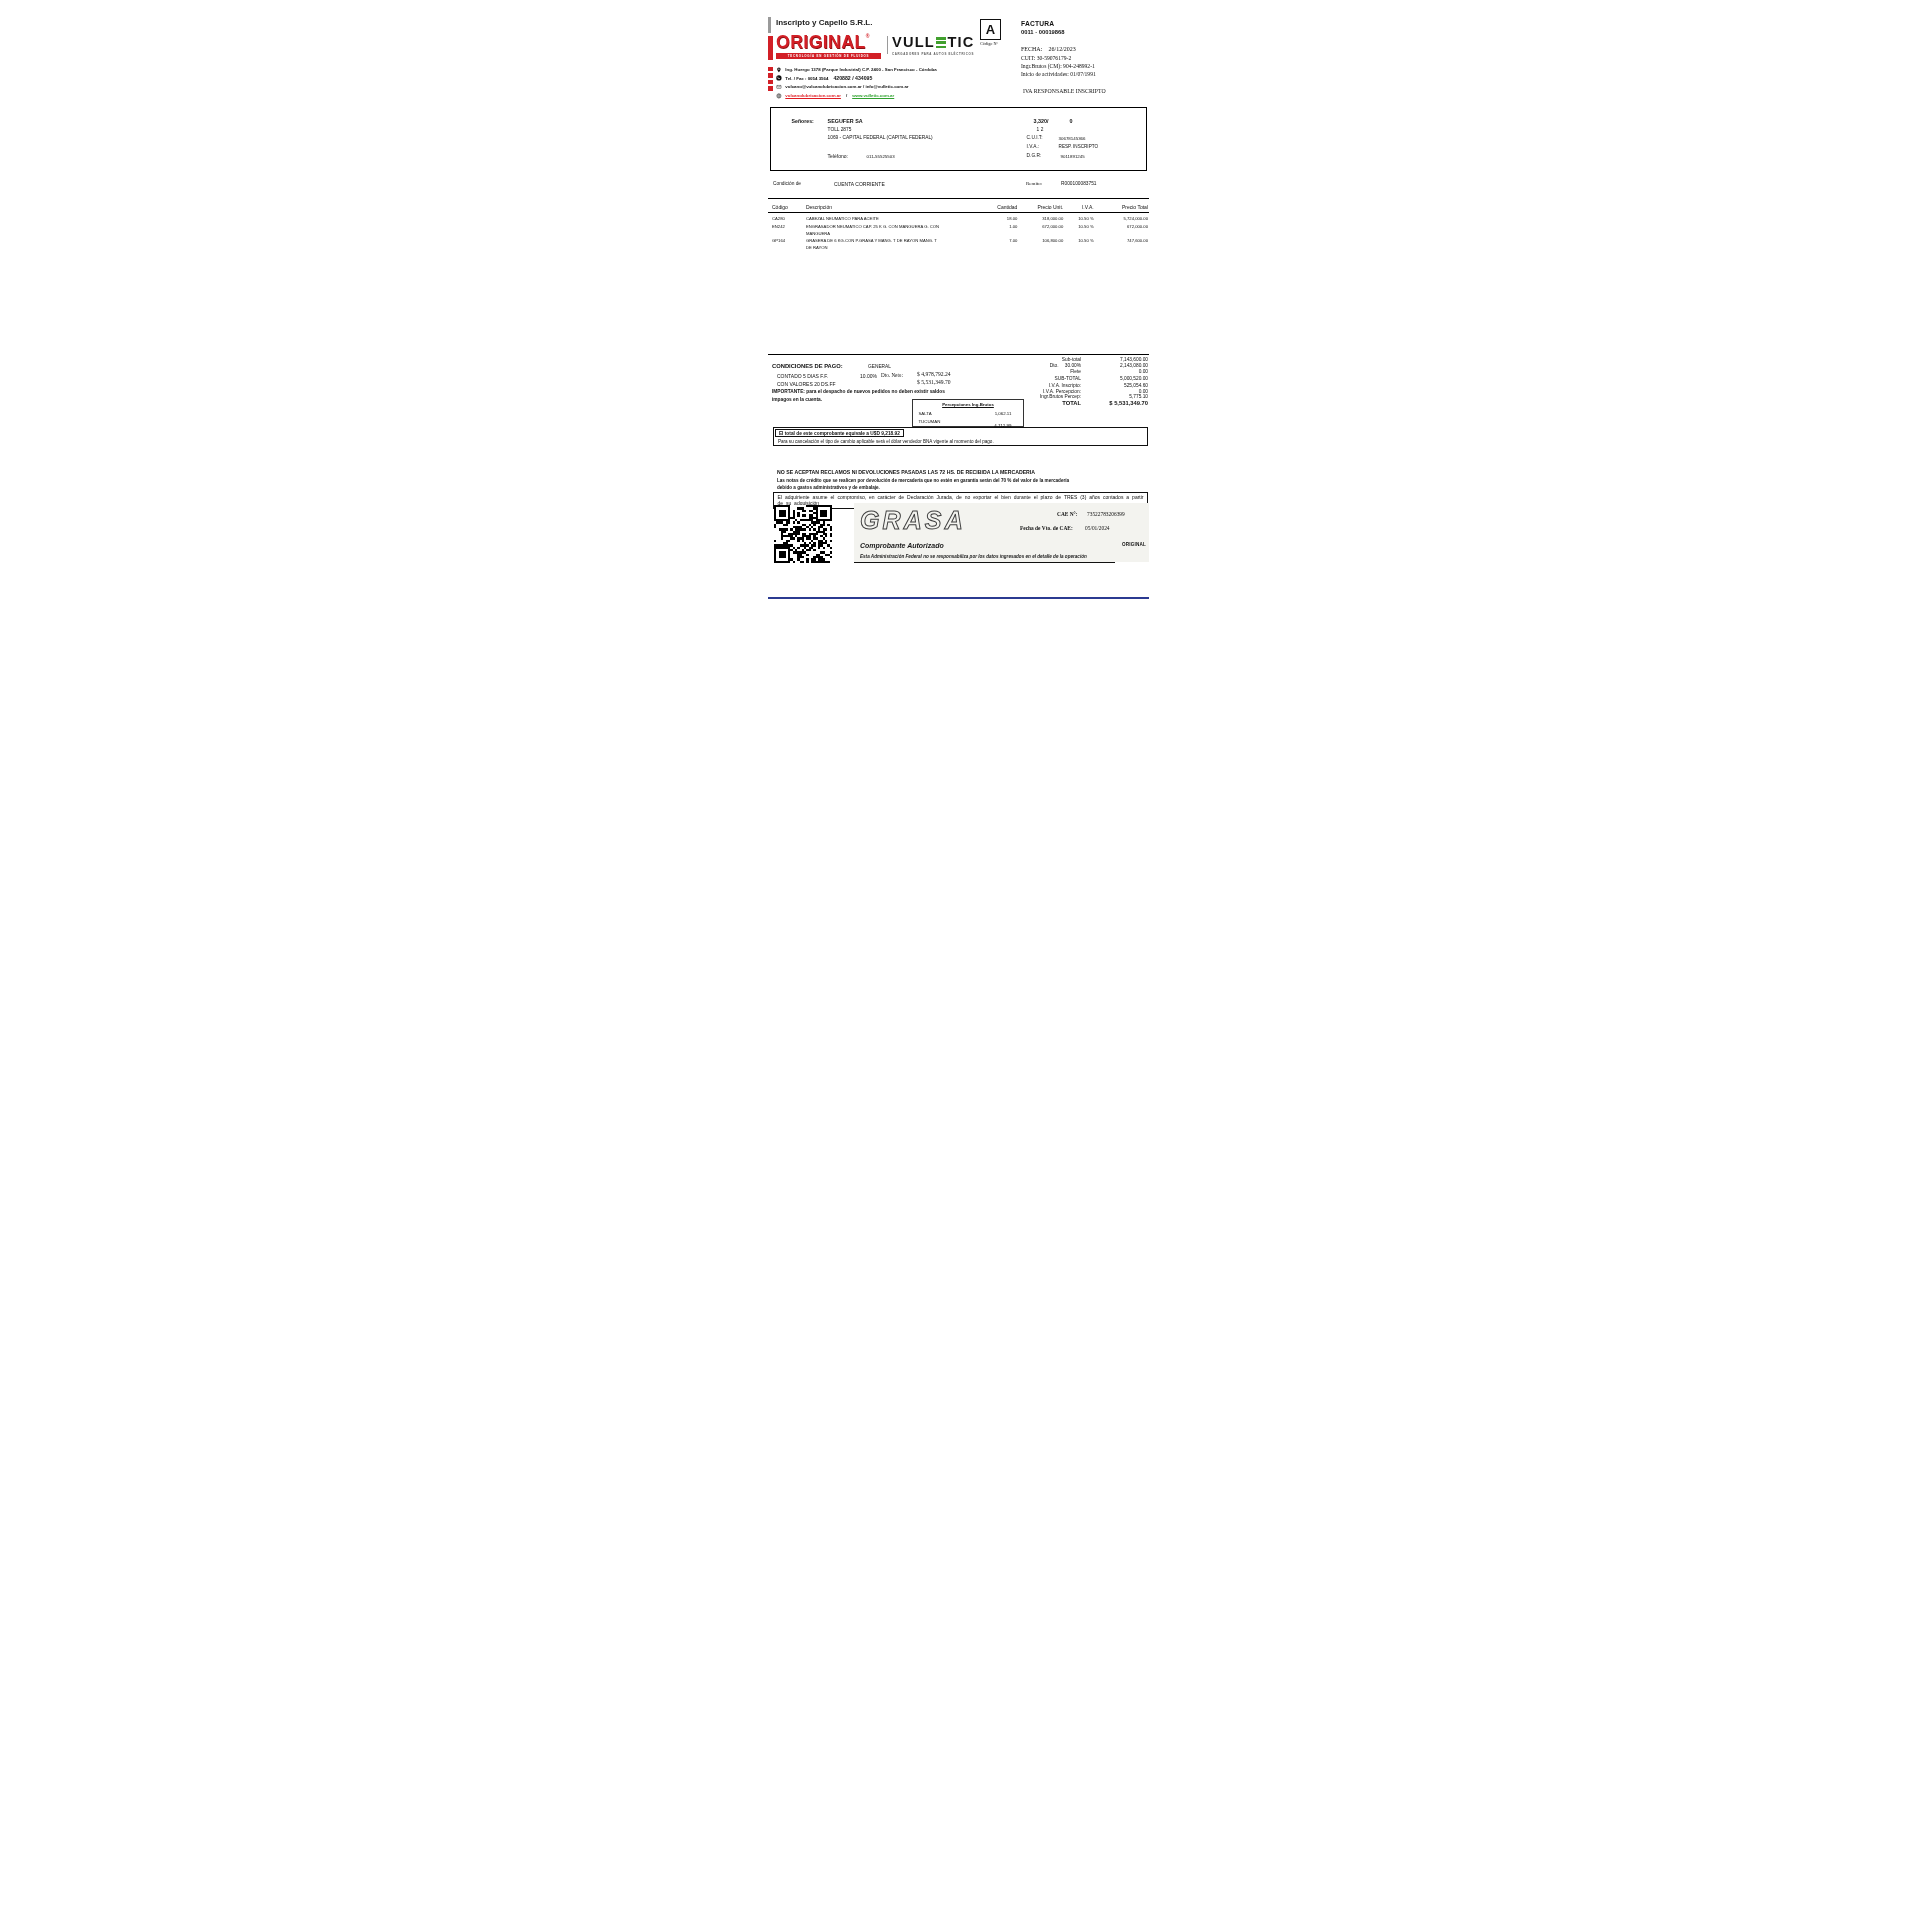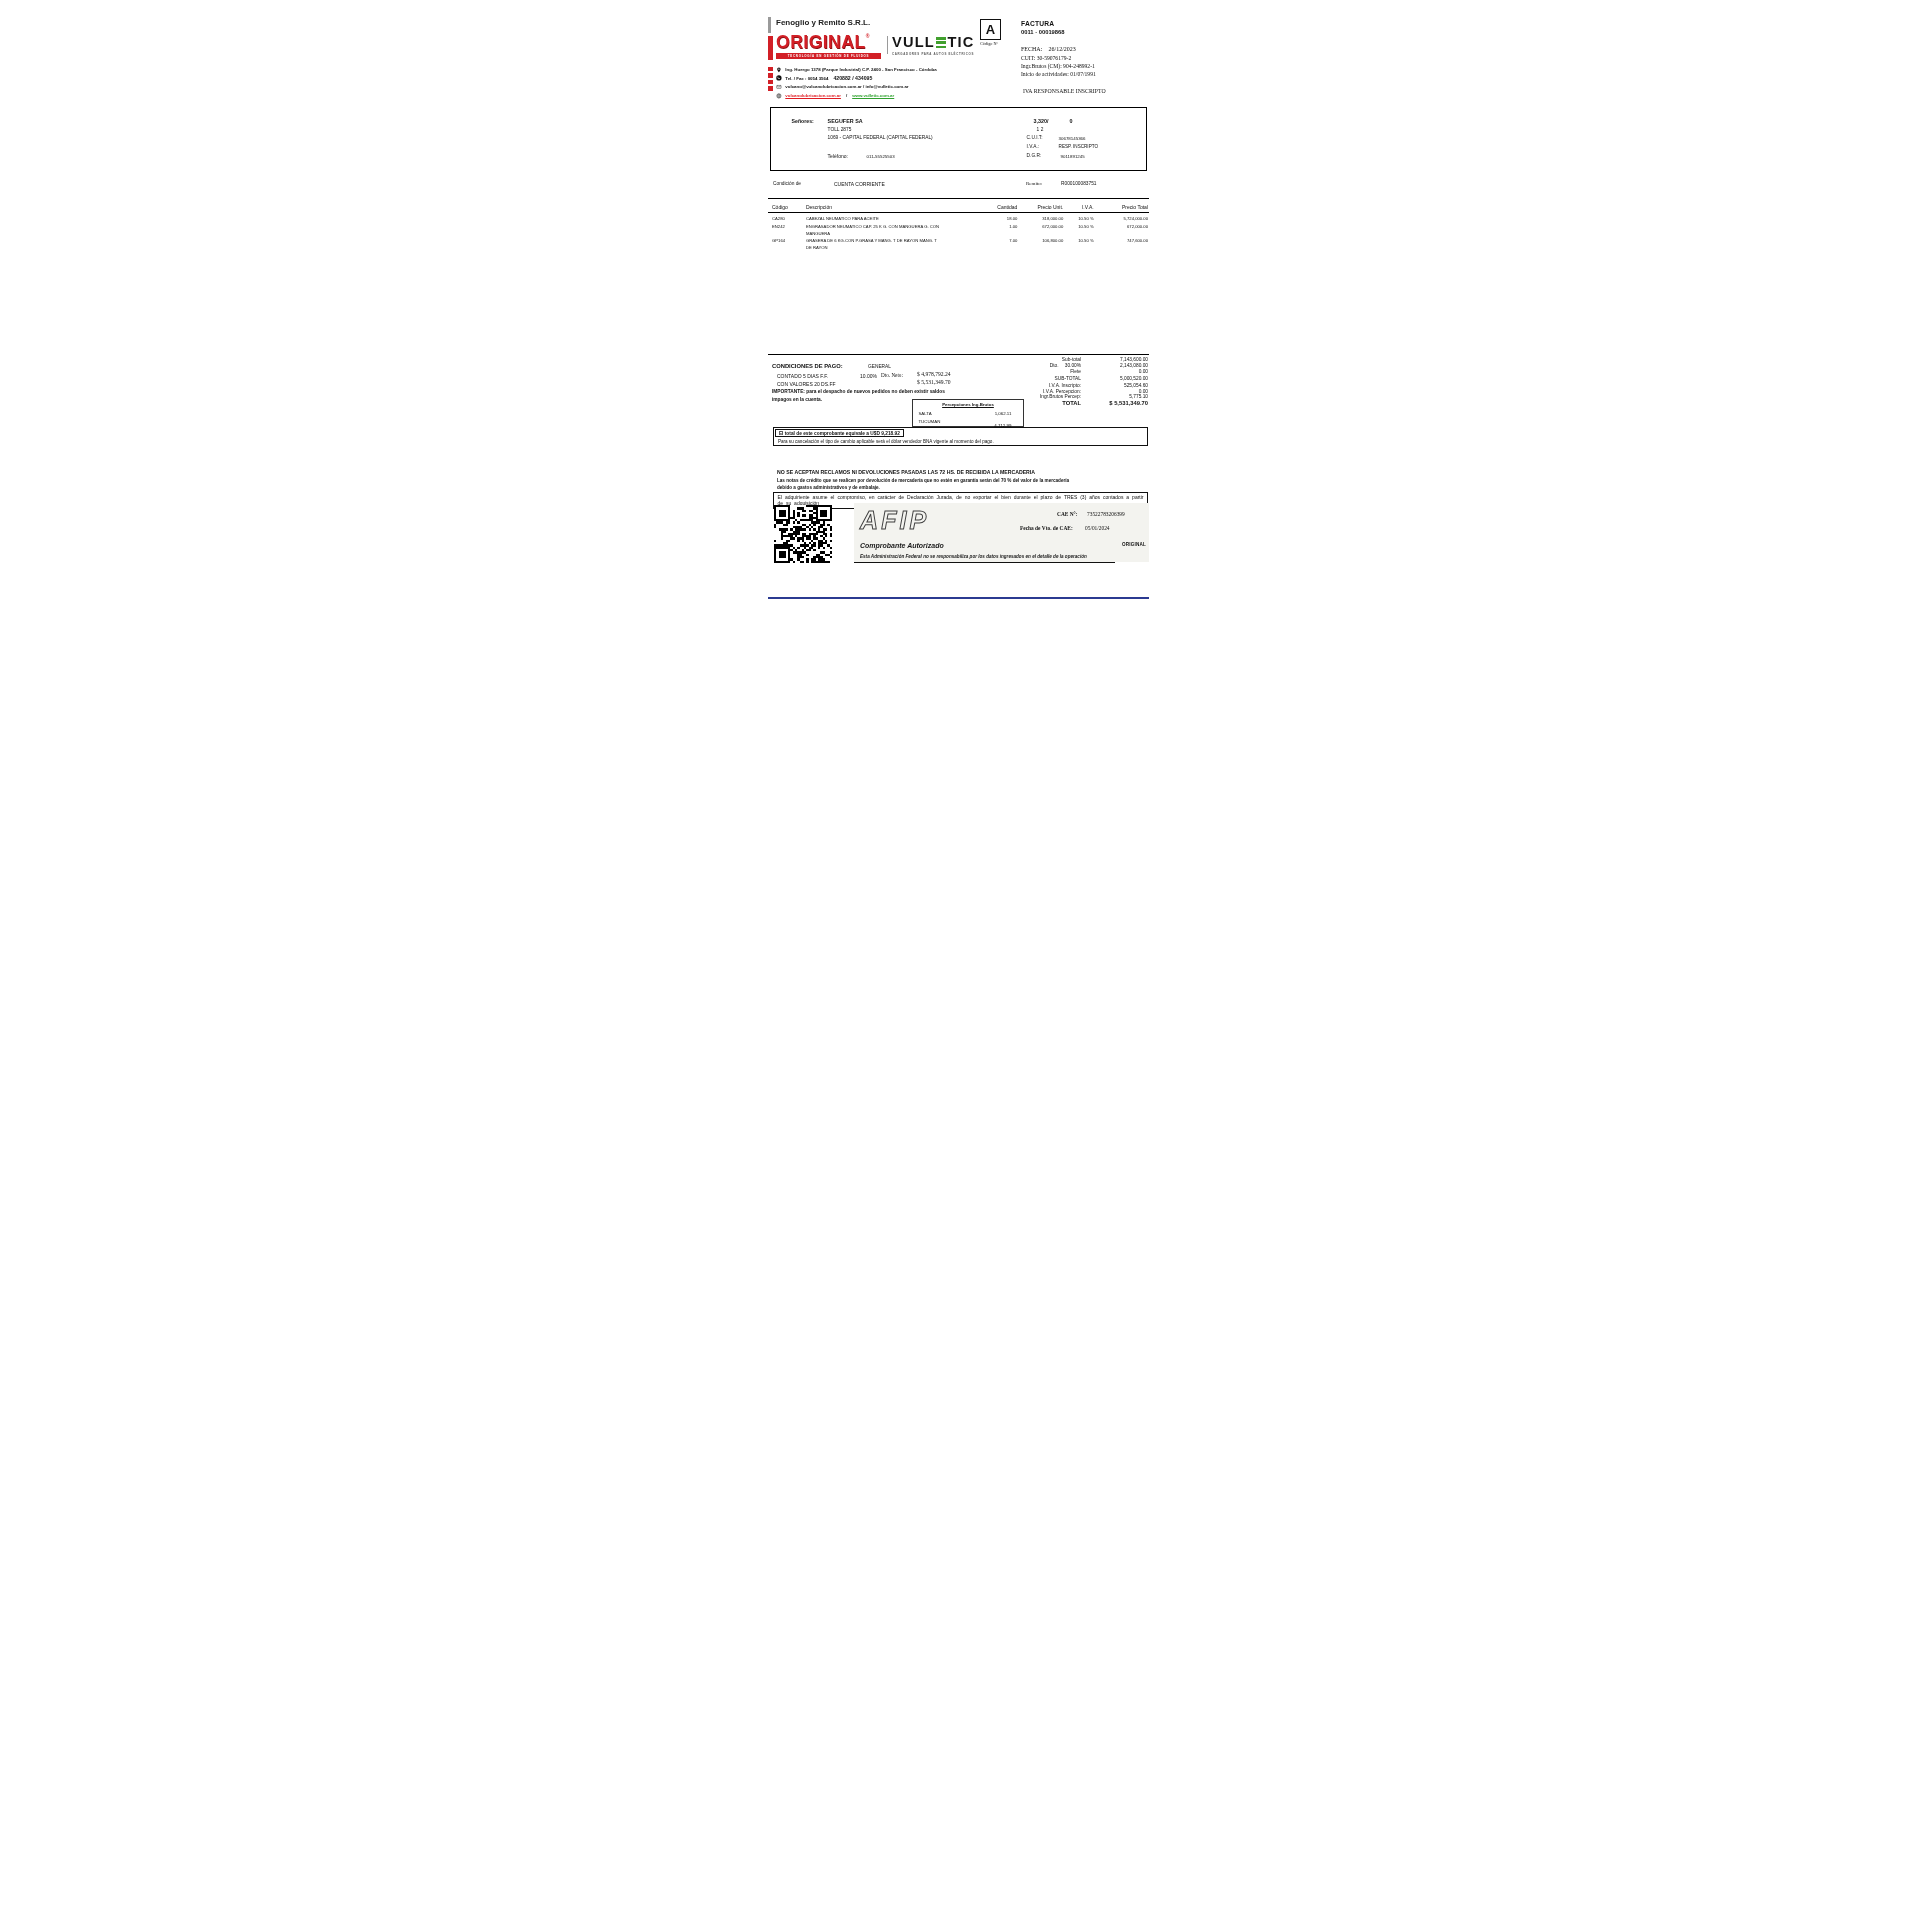--- a/index.html
+++ b/index.html
@@ -139,21 +139,21 @@
   .caev-v { left:342px; top:525px; font-family:"Liberation Serif",serif; font-size:5.4px; }
   .original { left:379px; top:542px; font-weight:bold; font-size:4.6px; letter-spacing:0.2px; }
   .bottom-line { left:25px; top:597px; width:381px; height:1.5px; background:#2b3a91; }
 </style>
 </head>
 <body>
 
 <div class="page">
 
   <div class="abs gray-bar"></div>
-  <div class="abs company">Fenoglio y Remito S.R.L.</div>
+  <div class="abs company">Inscripto y Capello S.R.L.</div>
 
   <div class="abs red-bars">
     <div class="rb-big"></div>
     <div class="rb-s"></div>
       <div class="rb-s"></div>
       <div class="rb-s"></div>
       <div class="rb-s"></div>
   </div>
 
   <div class="abs vulcano">
@@ -978,21 +978,21 @@
       <div class="qm"></div>
       <div class="qm"></div>
       <div class="qm"></div>
       <div class="qm"></div>
       <div class="qm"></div>
       <div class="qm"></div>
       <div class="qm"></div>
       <div class="qm"></div>
       <div></div>
     </div>
-  <div class="abs afip-logo">AFIP</div>
+  <div class="abs afip-logo">GRASA</div>
   <div class="abs comprobante">Comprobante Autorizado</div>
   <div class="abs disclaimer">Esta Administración Federal no se responsabiliza por los datos ingresados en el detalle de la operación</div>
   <div class="abs disclaimer-line"></div>
   <div class="abs cae-l">CAE N°:</div>
   <div class="abs cae-v">73522783206399</div>
   <div class="abs caev-l">Fecha de Vto. de CAE:</div>
   <div class="abs caev-v">05/01/2024</div>
   <div class="abs original">ORIGINAL</div>
   <div class="abs bottom-line"></div>
 

